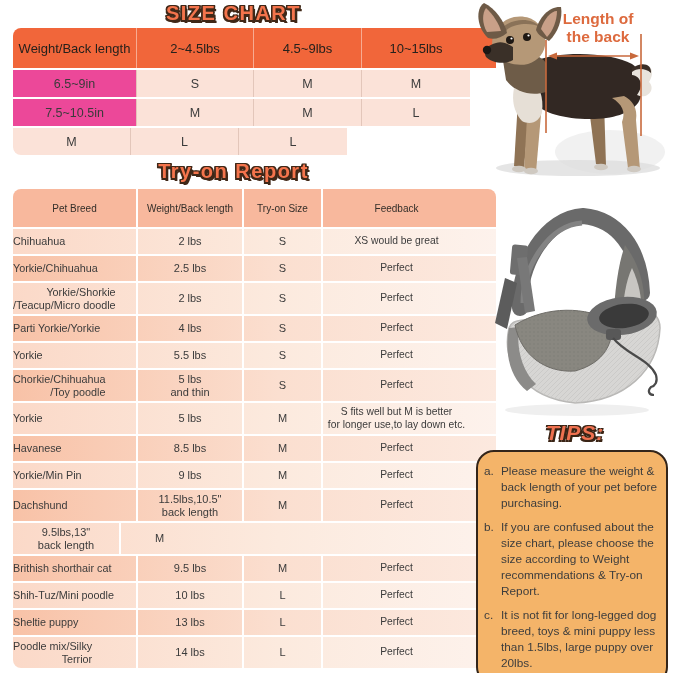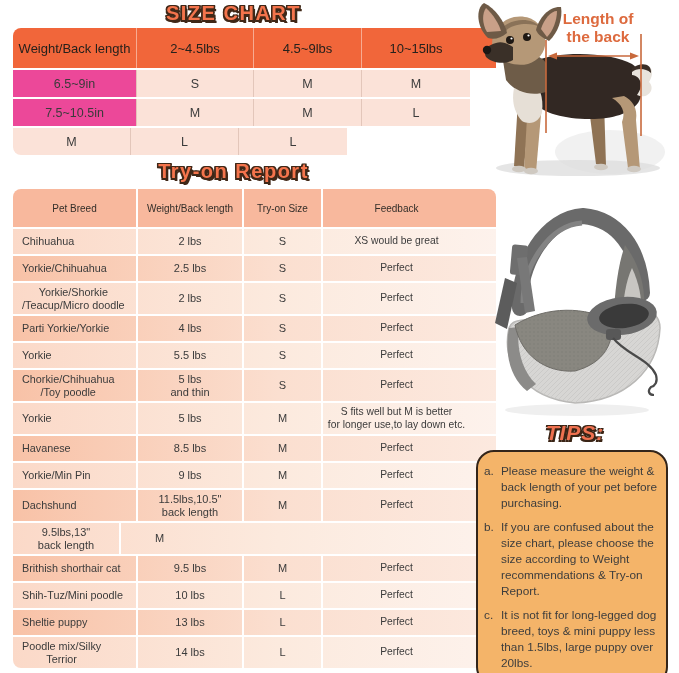--- a/index.html
+++ b/index.html
@@ -36,21 +36,21 @@
   .s-cell.lab{background:#ec4899;}
   .s-cell.val{background:#fbe2d8;}
   .size-row .s-cell + .s-cell{border-left:1px solid rgba(120,70,50,0.18);}
   .tr-row{display:flex;height:25px;border-top:2px solid #ffffff;}
   .tr-row.tall{height:31px;}
   .tr-row.light{background:linear-gradient(90deg,#fbd9c8 0%,#fceade 55%,#fdf2ec 100%);}
   .tr-row.dark{background:linear-gradient(90deg,#f8c2a7 0%,#fbdfd0 55%,#fce9df 100%);}
   .tr-cell{display:flex;align-items:center;justify-content:center;box-sizing:border-box;
     font-size:11px;color:#3b3b3b;text-align:center;white-space:pre-line;line-height:1.18;}
   .tr-cell + .tr-cell{border-left:2px solid #ffffff;}
-  .tr-cell.breed{justify-content:flex-start;text-align:center;padding-left:9px;font-size:10.8px;}
+  .tr-cell.breed{justify-content:flex-start;text-align:right;font-size:10.8px;}
   .tr-cell.feedback{font-size:10.3px;}
   #dog-figure{position:absolute;left:460px;top:0;width:219px;height:182px;}
   #bag-figure{position:absolute;left:465px;top:183px;width:214px;height:235px;}
   #tips{position:absolute;left:476px;top:421px;width:192px;}
   #tips-title{
     font-size:21px;font-weight:bold;font-style:italic;letter-spacing:1px;color:#ef7150;
     padding-left:6px;
     text-shadow:-1.5px -1.5px 0 #3a2415,1.5px -1.5px 0 #3a2415,-1.5px 1.5px 0 #3a2415,
       1.5px 1.5px 0 #3a2415,2px 2px 0 #3a2415;
     text-align:center;

